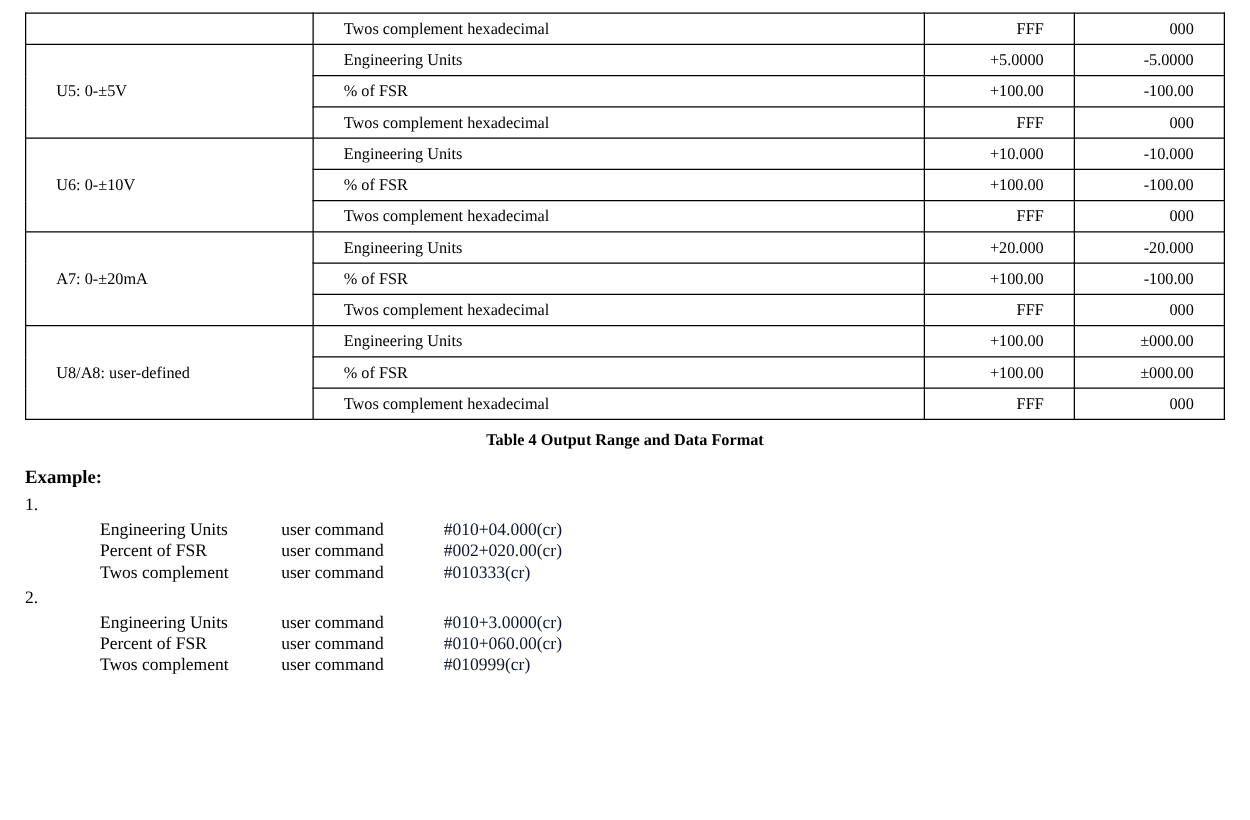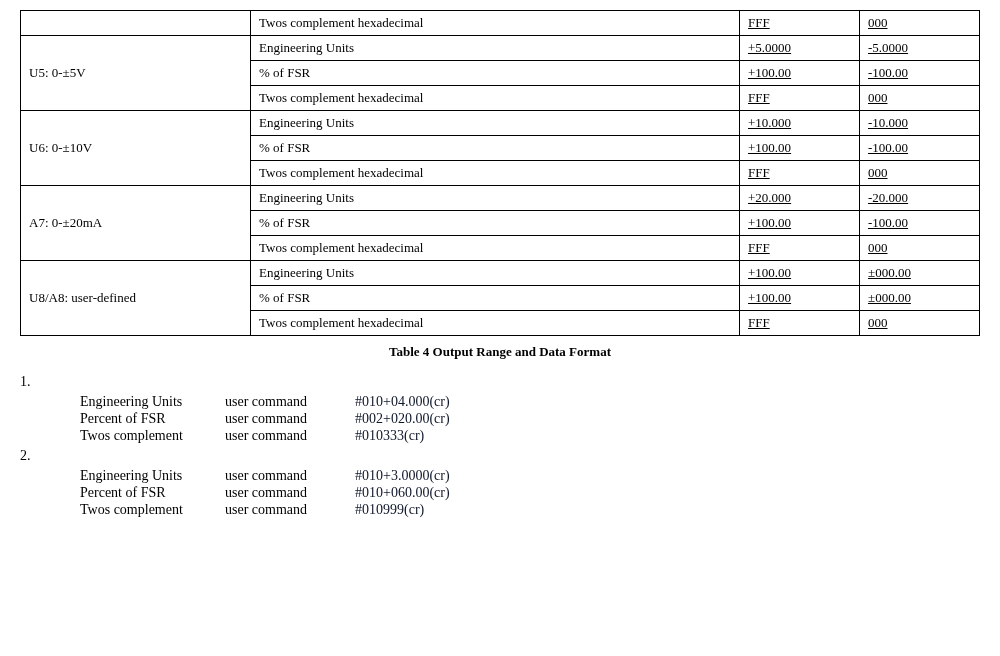--- a/index.html
+++ b/index.html
@@ -10,27 +10,26 @@
       color: #000;
       padding: 10px 20px;
     }
     table {
       width: 100%;
       border-collapse: collapse;
       margin-bottom: 8px;
     }
     table td, table th {
       border: 1px solid #000;
-      padding: 4px 8px;
+      padding: 4px 24px;
       text-align: left;
       font-size: 13px;
     }
     td.center {
-      text-align: left;
-      text-decoration: underline;
+      text-align: right;
     }
     td.rowspan-label {
       font-weight: normal;
       vertical-align: middle;
       font-size: 13px;
     }
     .table-caption {
       text-align: center;
       font-weight: bold;
       font-size: 13px;
@@ -156,20 +155,21 @@
       <td>Twos complement hexadecimal</td>
       <td class="center">FFF</td>
       <td class="center">000</td>
     </tr>
   </tbody>
 </table>
 
 <div class="table-caption">Table 4   Output Range and Data Format</div>
 
 <div class="example-section">
+  <div class="example-title">Example:</div>
 
   <div class="numbered-item">
     <span class="num">1.</span>
   </div>
   <div class="sub-items">
     <div class="sub-row">
       <span class="sub-label">Engineering Units</span>
       <span class="sub-cmd">user command</span>
       <span class="sub-code">#010+04.000(cr)</span>
     </div>

